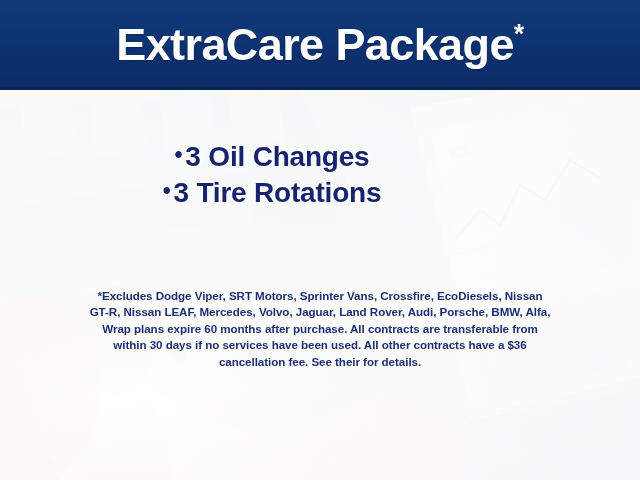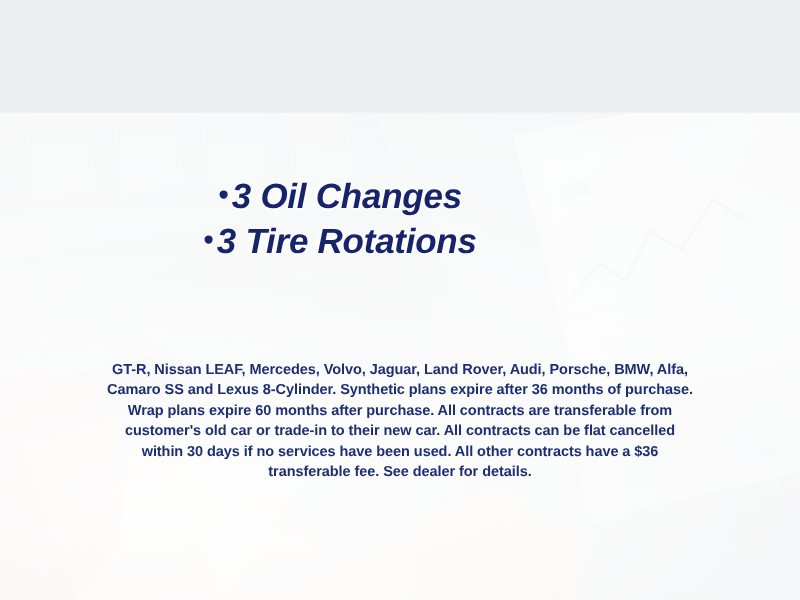--- a/index.html
+++ b/index.html
@@ -81,21 +81,20 @@
   }
 
   
   .bullets {
     position: absolute;
     left: 0;
     top: 138px;
     width: 544px;
     z-index: 2;
     text-align: center;
-    font-style: italic;
   }
 
   .bullet-line {
     color: #17246b;
     font-size: 28px;
     font-weight: bold;
     line-height: 35px;
     letter-spacing: -0.2px;
     white-space: nowrap;
     text-shadow:
@@ -201,32 +200,36 @@
 
       <g opacity="0.5">
         <ellipse cx="30" cy="300" rx="70" ry="95" fill="#a9563a"></ellipse>
         <ellipse cx="115" cy="250" rx="40" ry="55" fill="#8d4a33" opacity="0.6"></ellipse>
       </g>
     </svg>
   </div>
 
   <div class="photo-wash"></div>
 
+  <div class="header">
+    <div class="header-title">
+      <span>ExtraCare Package</span><span class="star">*</span>
+    </div>
+  </div>
 
   <div class="bullets">
     <div class="bullet-line">
       <span class="dot">•</span><span>3 Oil Changes</span>
     </div>
     <div class="bullet-line">
       <span class="dot">•</span><span>3 Tire Rotations</span>
     </div>
   </div>
 
   <div class="disclaimer">
+    <p>*Excludes Dodge Viper, SRT Motors, Sprinter Vans, Crossfire, EcoDiesels, Nissan</p>
     <p>GT-R, Nissan LEAF, Mercedes, Volvo, Jaguar, Land Rover, Audi, Porsche, BMW, Alfa,</p>
-    <p>Camaro SS and Lexus 8-Cylinder. Synthetic plans expire after 36 months of purchase.</p>
     <p>Wrap plans expire 60 months after purchase. All contracts are transferable from</p>
-    <p>customer's old car or trade-in to their new car. All contracts can be flat cancelled</p>
     <p>within 30 days if no services have been used. All other contracts have a $36</p>
-    <p>transferable fee. See dealer for details.</p>
+    <p>cancellation fee. See their for details.</p>
   </div>
 
 </div>
 
 </body></html>

